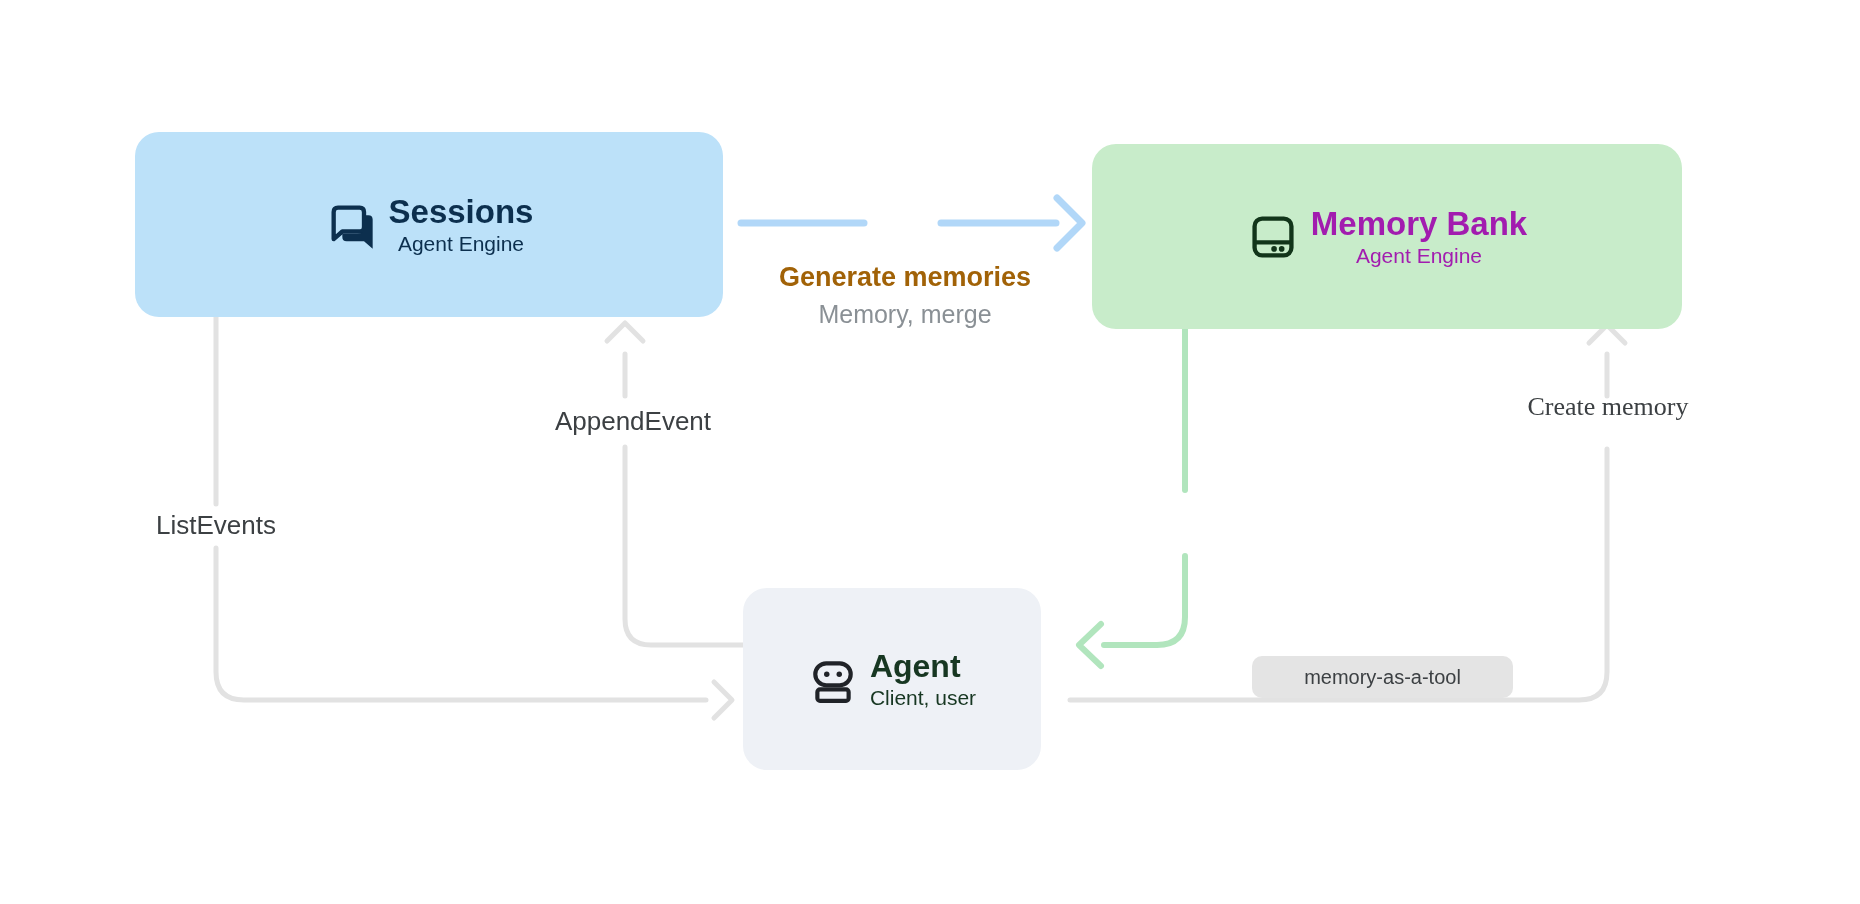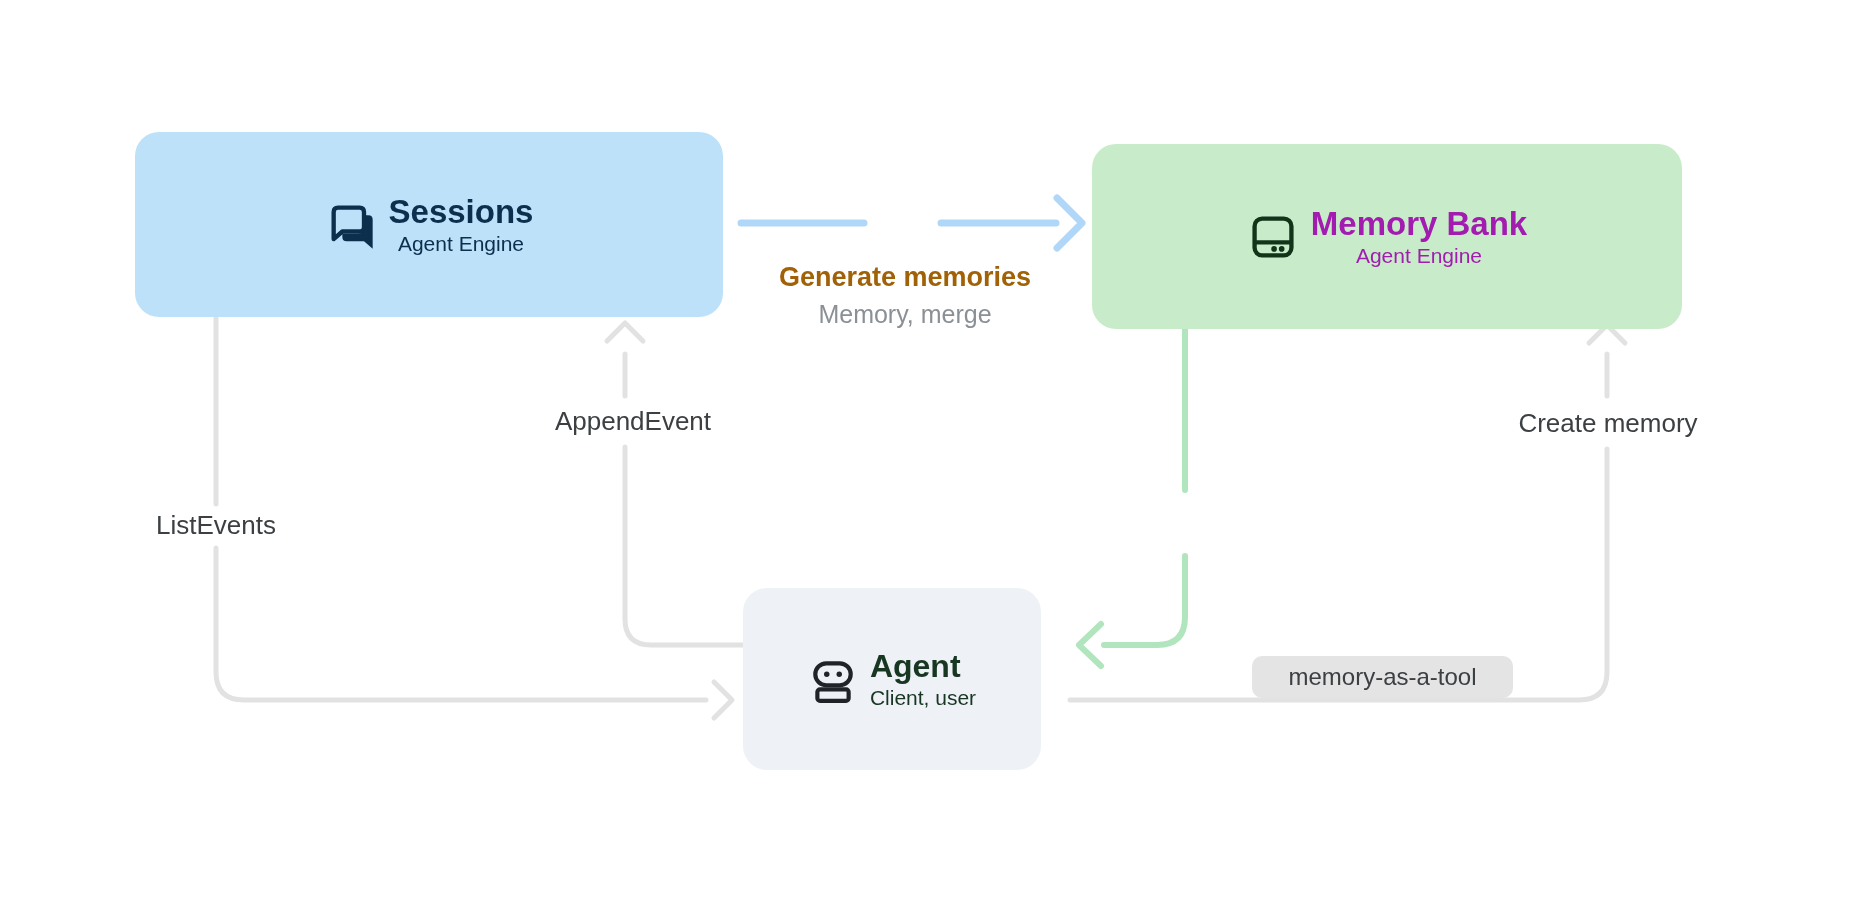--- a/index.html
+++ b/index.html
@@ -23,26 +23,26 @@
   .node-agent .icon svg{width:50px;height:50px;}
   .ntitle{display:block;font-size:33px;font-weight:700;line-height:1.2;}
   .nsub{display:block;font-size:21px;font-weight:400;line-height:1.25;text-align:center;}
   .node-agent .ntitle{font-size:32px;}
 
   .lbl{position:absolute;font-size:26px;font-weight:500;color:#3c4043;transform:translateX(-50%);white-space:nowrap;}
   .lbl-generate{left:905px;top:262px;font-size:27px;font-weight:600;color:#a16207;}
   .lbl-extract{left:905px;top:300px;font-size:25px;font-weight:400;color:#8a9095;}
   .lbl-append{left:633px;top:406px;}
   .lbl-list{left:216px;top:510px;}
-  .lbl-create{left:1608px;top:408px;}
+  .lbl-create{left:1608px;top:392px;font-family:Liberation Serif, serif;}
   .lbl-retrieve{left:1227px;top:509px;transform:none;}
 
   .badge{position:absolute;left:1252px;top:656px;width:261px;height:42px;background:#e4e4e4;
          border-radius:10px;display:flex;align-items:center;justify-content:center;
-         font-size:24px;font-weight:400;color:#3c4043;}
+         font-size:20px;font-weight:400;color:#3c4043;}
 </style>
 </head>
 <body>
 
 <div class="canvas">
 
   <svg class="wires" viewBox="0 0 1860 904" aria-hidden="true">
 
     <g>
       <path class="gray-wire" d="M743,645 H651 Q625,645 625,619 V447"></path>

